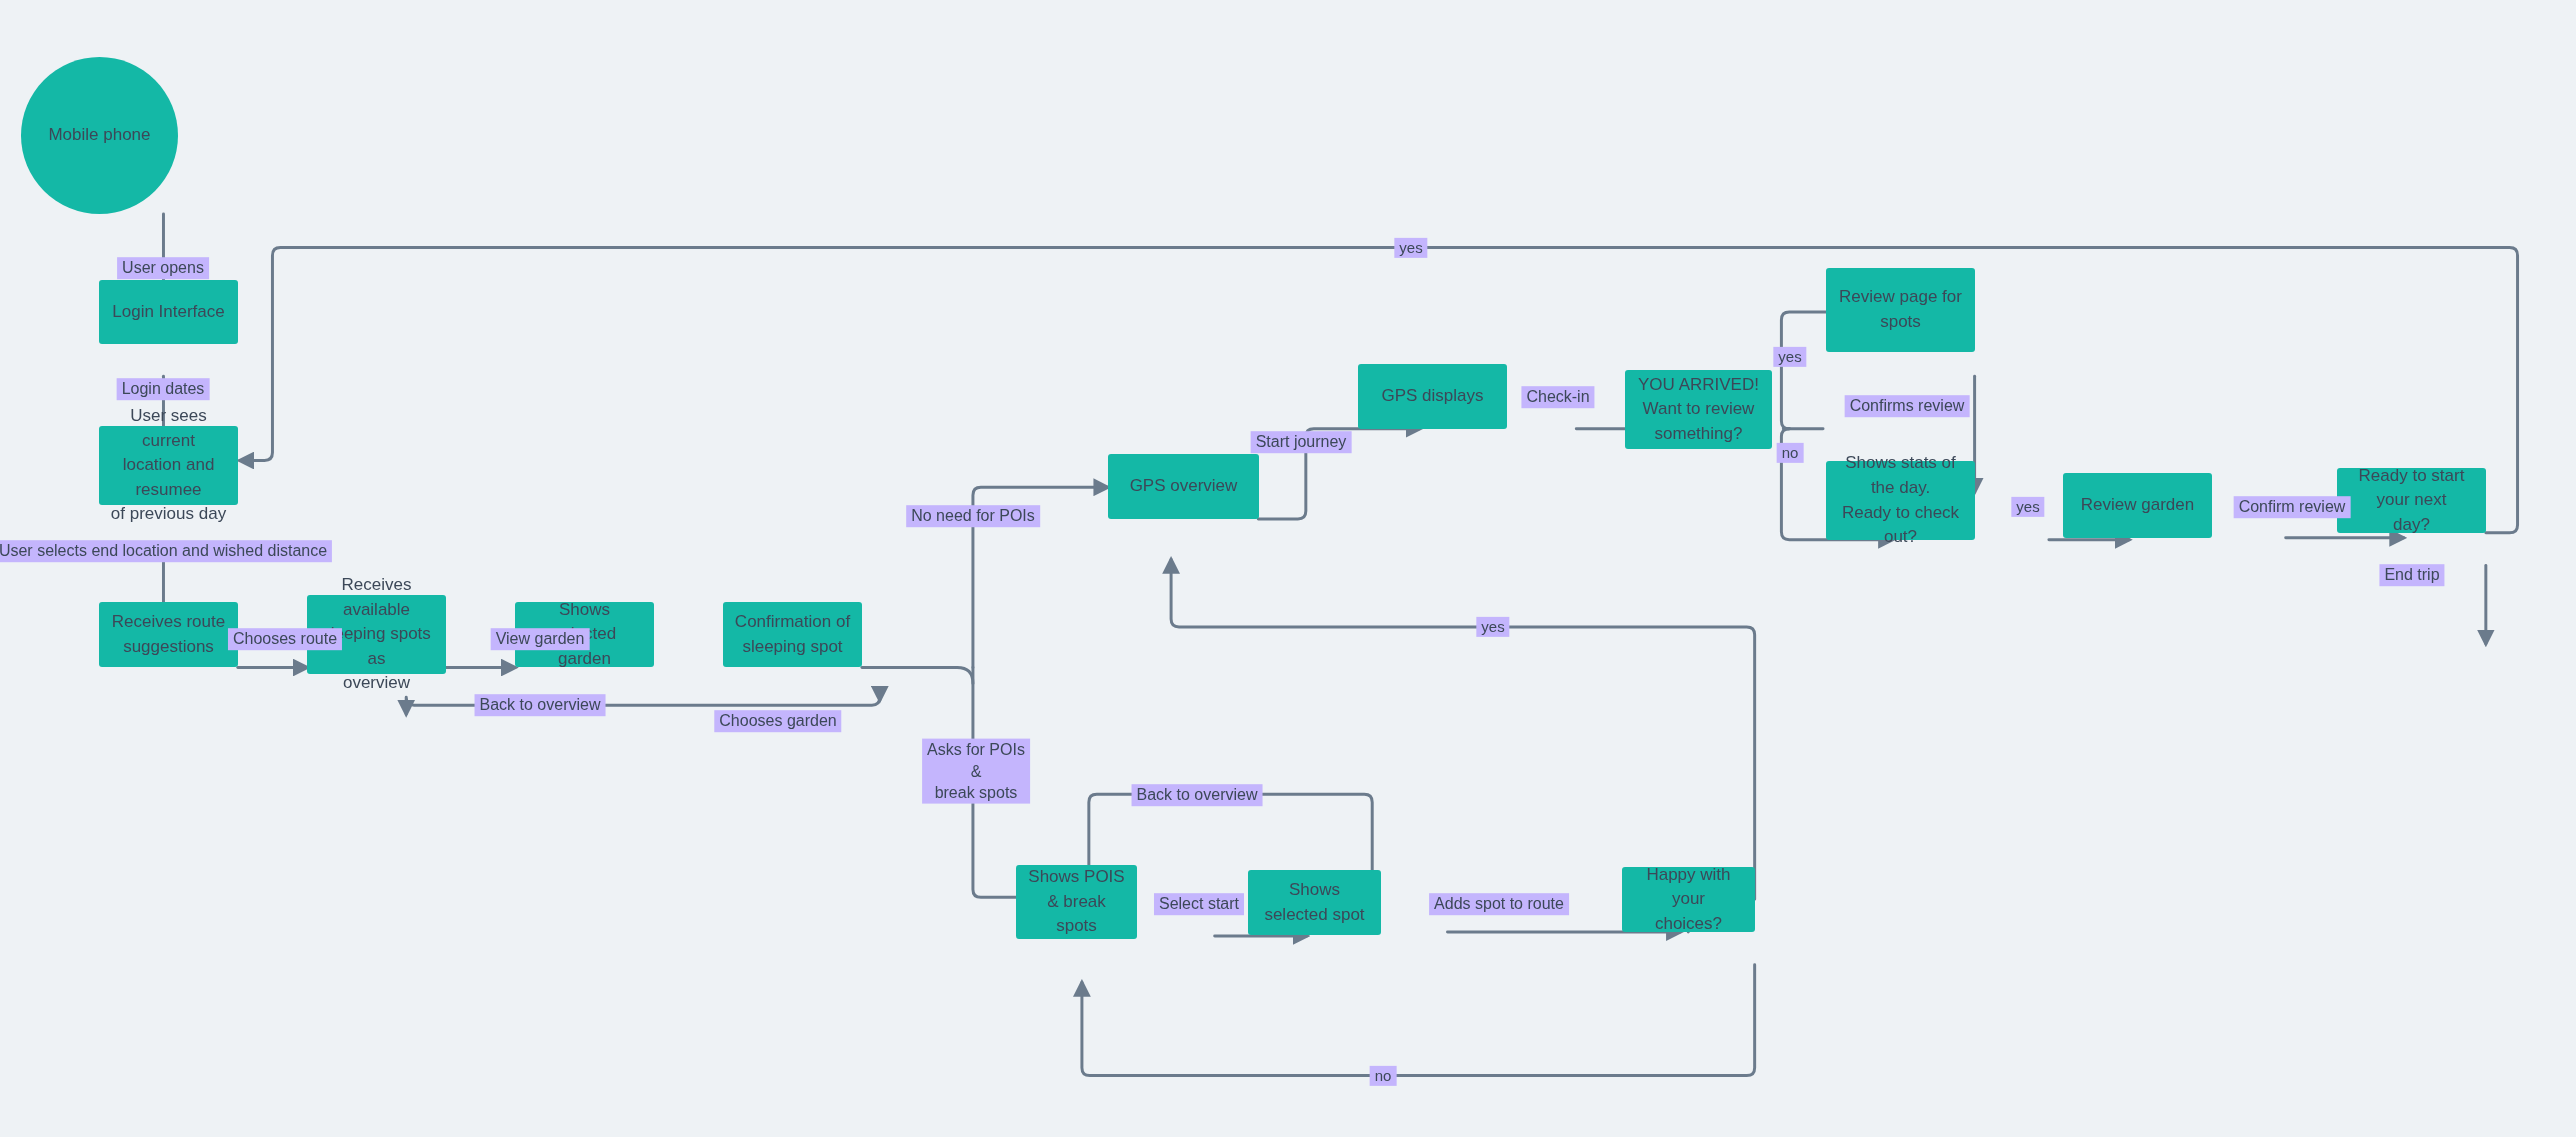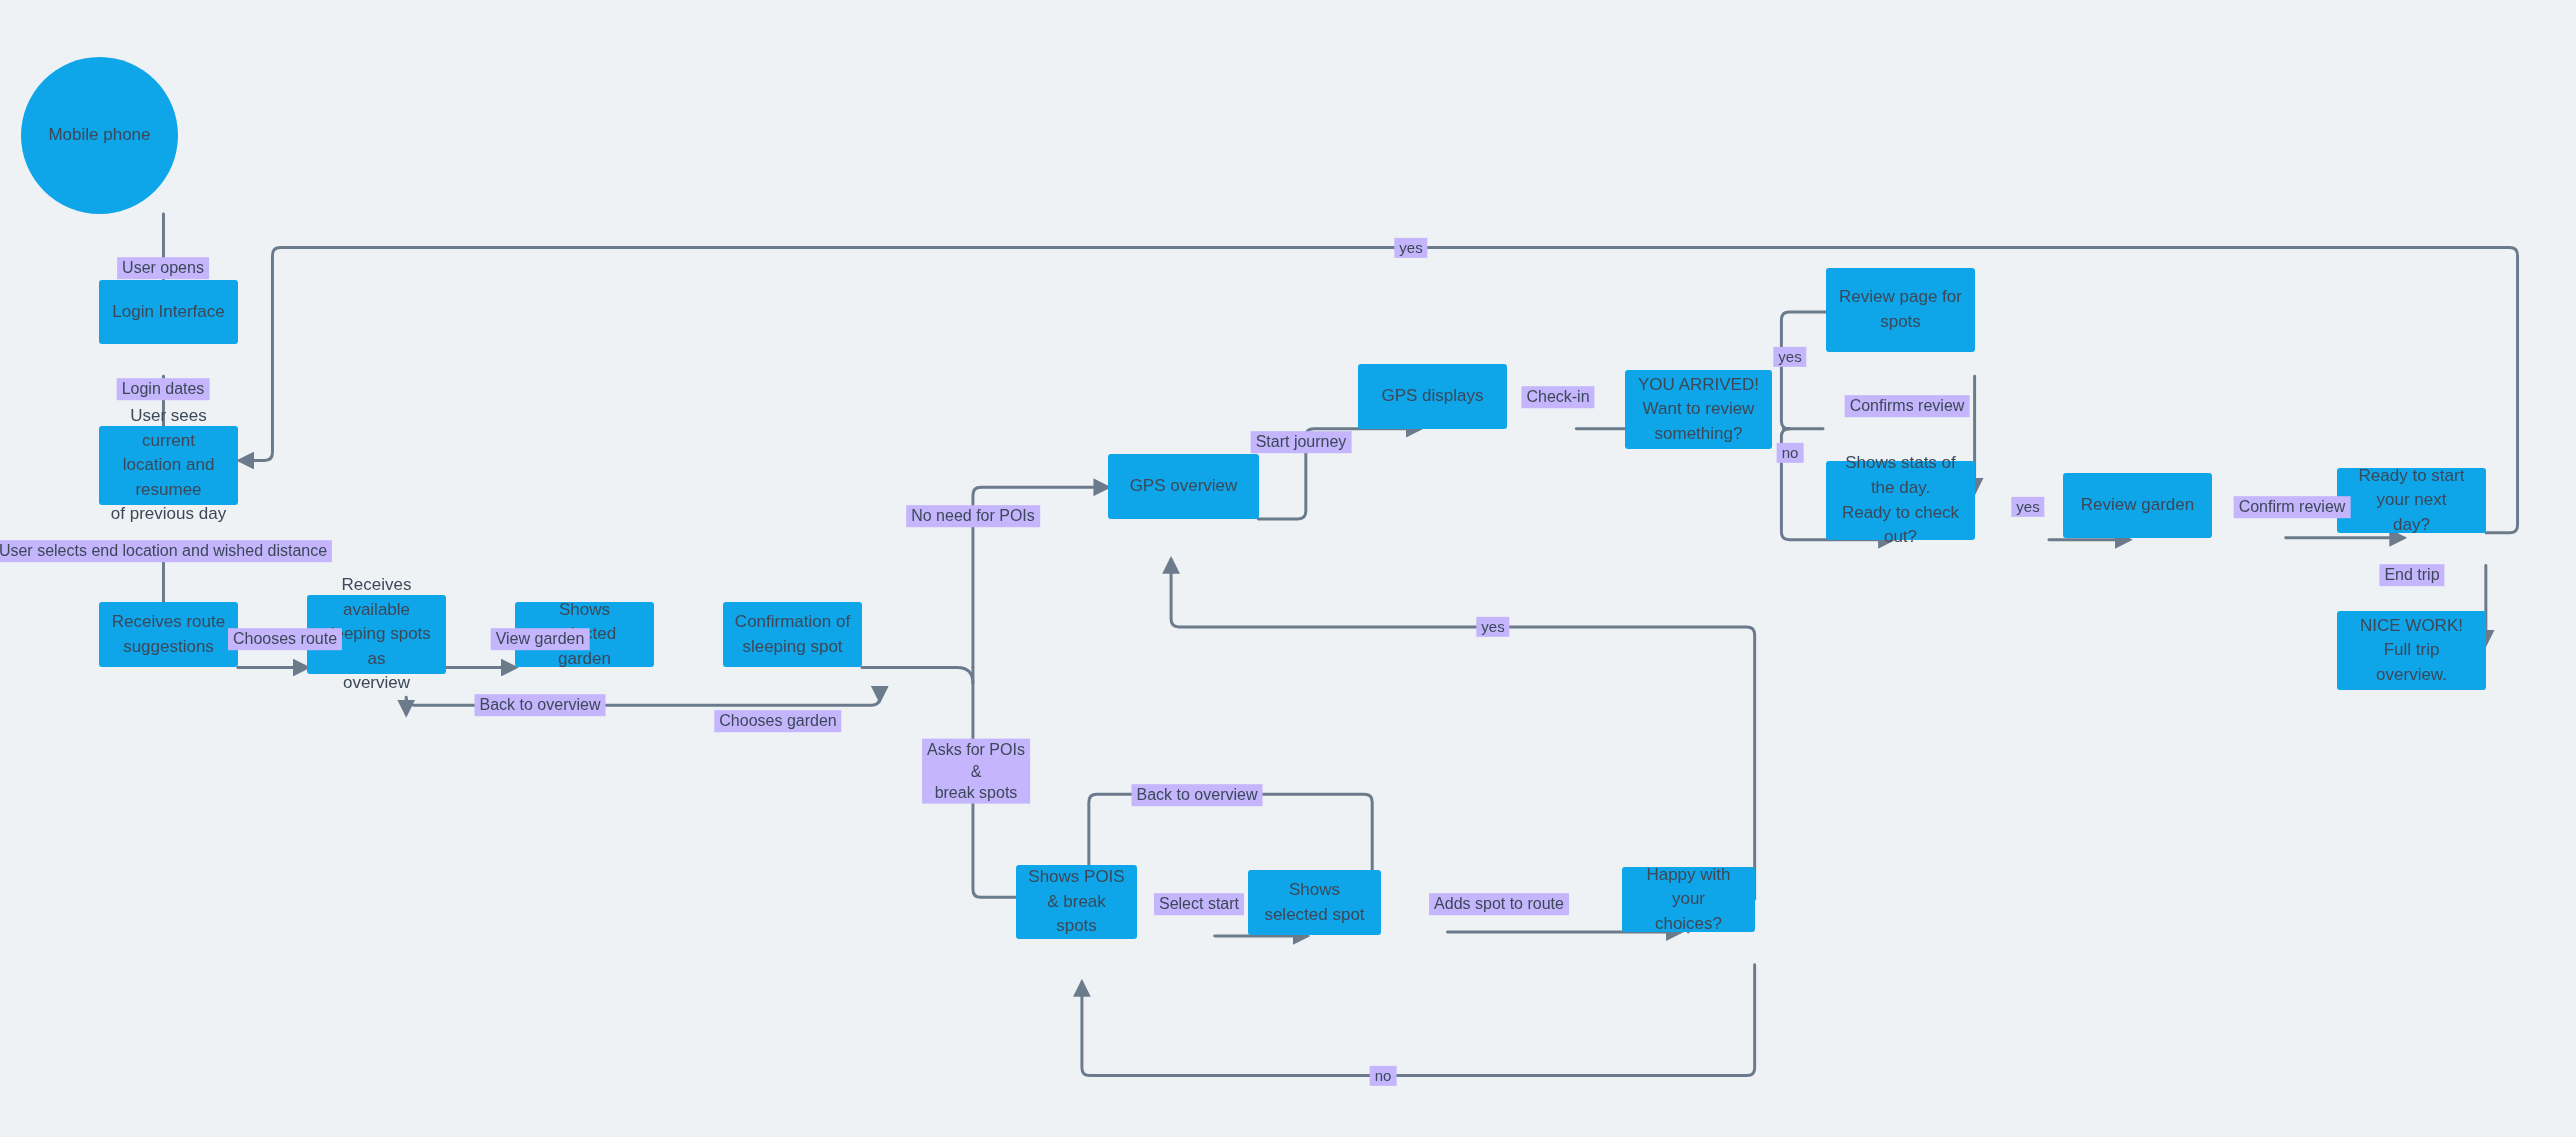--- a/index.html
+++ b/index.html
@@ -19,21 +19,21 @@
   #edges {
     position: absolute;
     left: 0;
     top: 0;
     width: 2576px;
     height: 1137px;
     pointer-events: none;
   }
   .node {
     position: absolute;
-    background: #0ea5e9;
+    background: #14b8a6;
     border-radius: 3px;
     box-sizing: border-box;
     display: flex;
     align-items: center;
     justify-content: center;
     text-align: center;
     color: #3c4858;
     font-size: 17px;
     line-height: 1.45;
     padding: 6px 10px;
@@ -190,24 +190,20 @@
 
   <div class="node" style="left:2063px; top:473px; width:149px; height:65px;">
     <span class="label">Review garden</span>
   </div>
 
   <div class="node" style="left:2337px; top:468px; width:149px; height:65px;">
     <span class="label">Ready to start your next
 day?</span>
   </div>
 
-  <div class="node" style="left:2337px; top:611px; width:149px; height:79px;">
-    <span class="label">NICE WORK!
-Full trip overview.</span>
-  </div>
 
   <div class="node" style="left:1016px; top:865px; width:121px; height:74px;">
     <span class="label">Shows POIS &amp; break
 spots</span>
   </div>
 
   <div class="node" style="left:1248px; top:870px; width:133px; height:65px;">
     <span class="label">Shows selected spot</span>
   </div>
 

